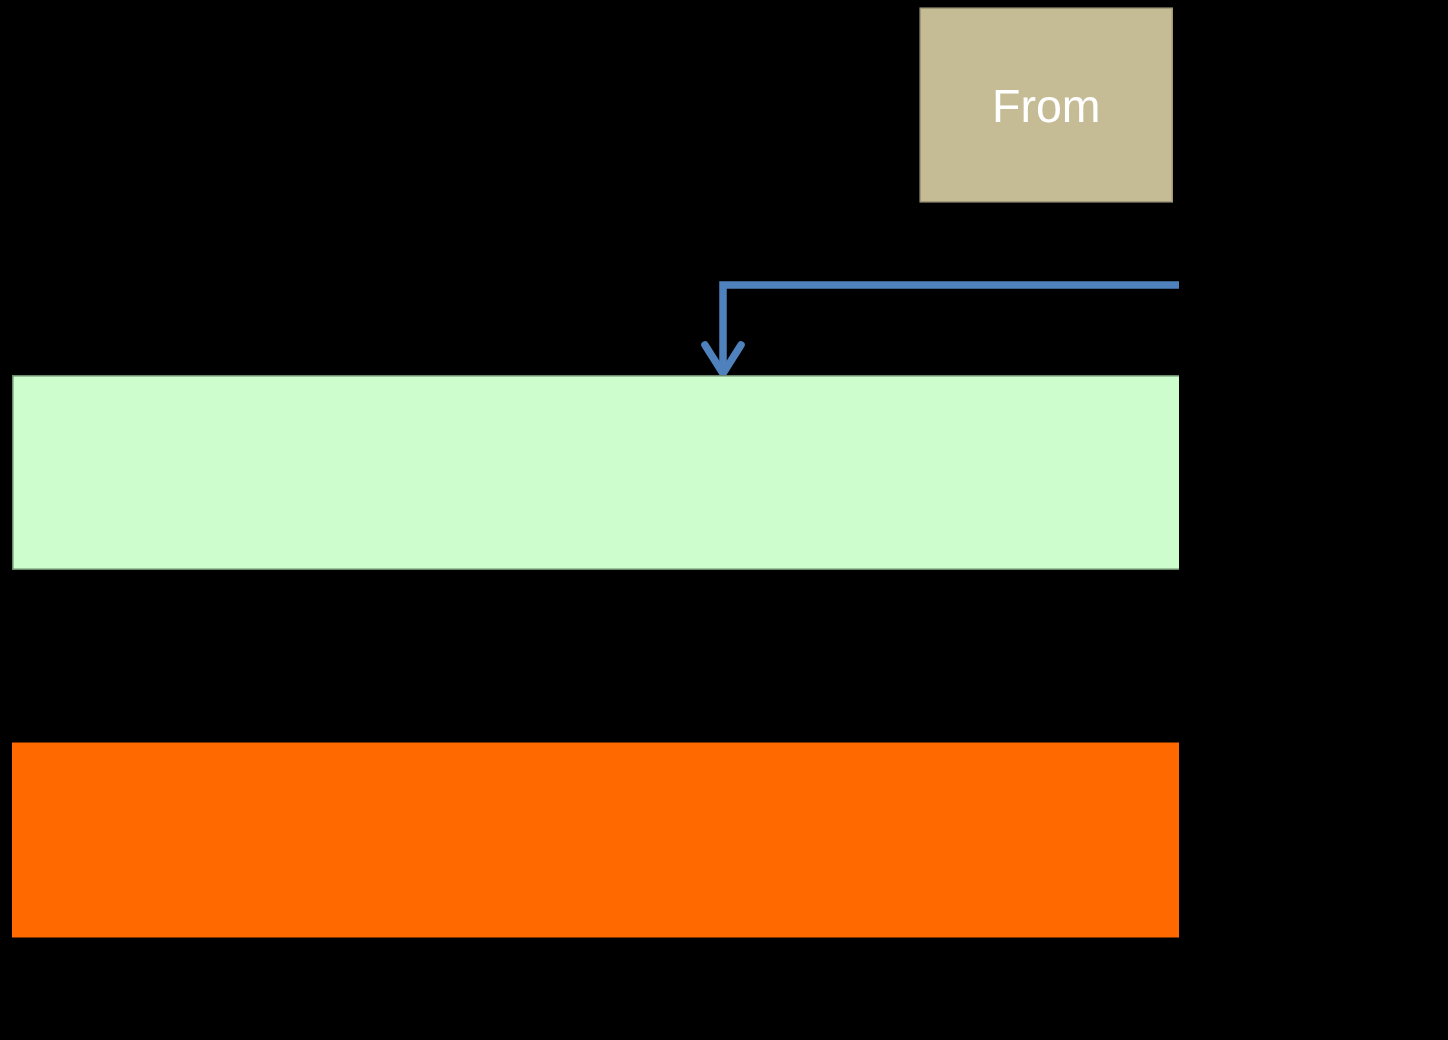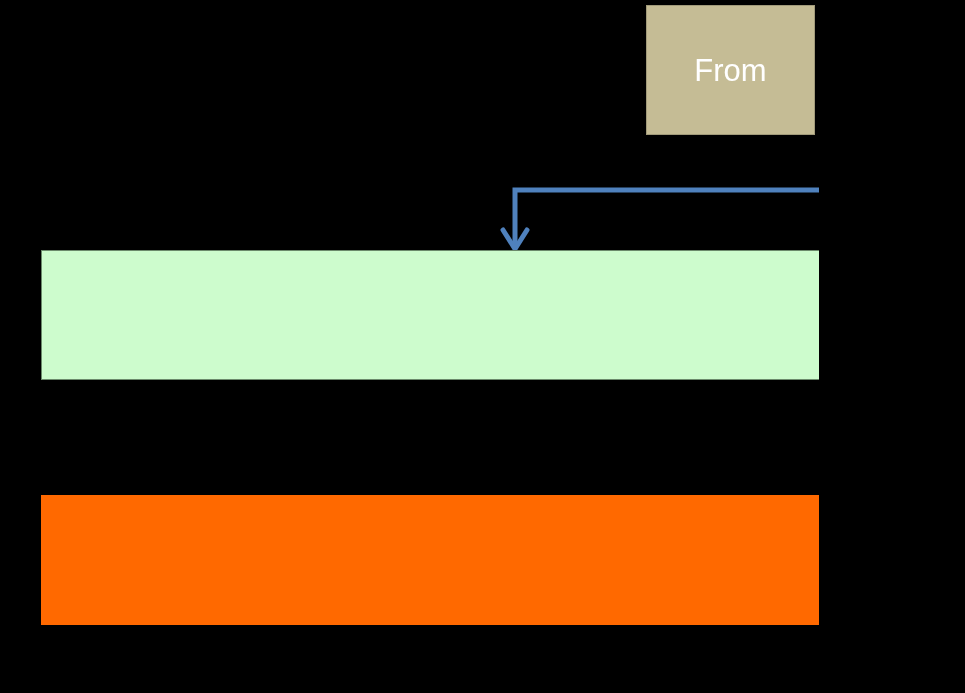--- a/index.html
+++ b/index.html
@@ -6,21 +6,20 @@
     margin: 0;
     padding: 0;
     background: #000;
   }
   .slide {
     position: relative;
     width: 786px;
     height: 693px;
     overflow: hidden;
     font-family: "Liberation Sans", sans-serif;
-    margin-left: 33px;
   }
   .shape-box {
     position: absolute;
     box-sizing: border-box;
     display: flex;
     flex-direction: column;
     align-items: center;
     justify-content: center;
     text-align: center;
     font-size: 31px;

